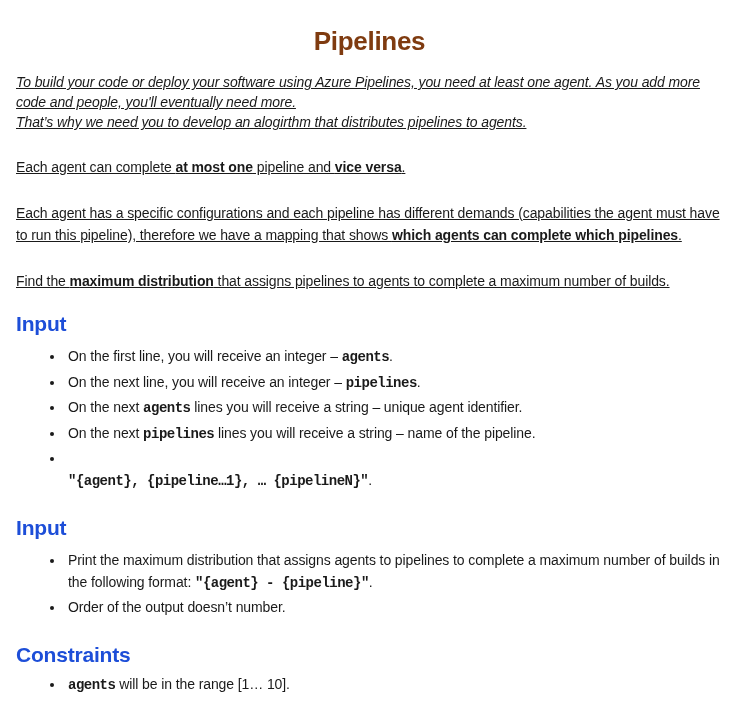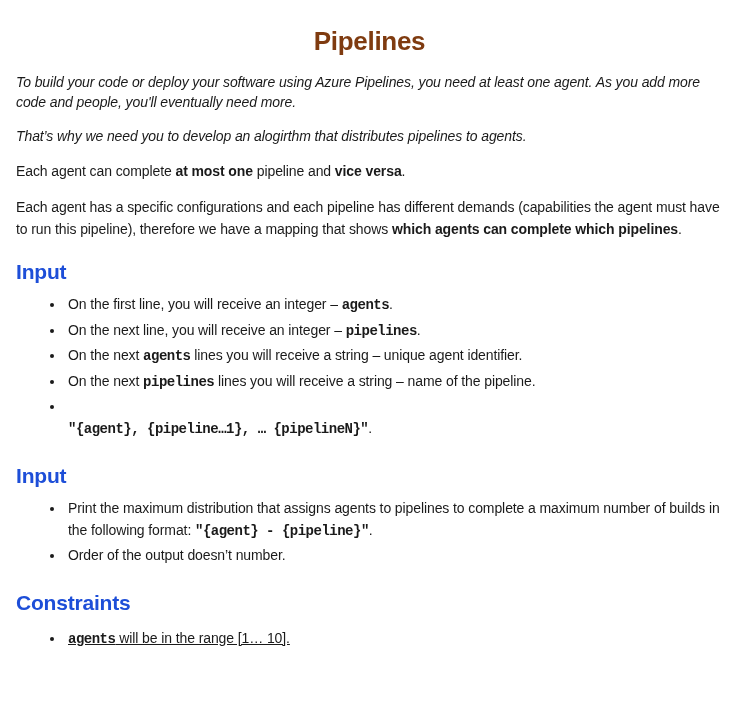--- a/index.html
+++ b/index.html
@@ -24,30 +24,31 @@
     text-align: center;
     font-size: 26px;
     font-weight: bold;
     color: #7f3b10;
     letter-spacing: -0.3px;
   }
   p {
     margin: 0;
     font-size: 14px;
     letter-spacing: -0.1px;
+    text-decoration: underline;
   }
   .intro {
     font-style: italic;
     line-height: 20px;
     margin-top: 15px;
   }
-  .intro.second { margin-top: 14px; }
+  .intro.second { margin-top: 0; }
   .body-para {
     line-height: 22px;
-    margin-top: 14px;
+    margin-top: 24px;
   }
   .body-para.first { margin-top: 40px; }
   .b { font-weight: bold; }
   .mono {
     font-family: "Liberation Mono", monospace;
     font-weight: bold;
     font-size: 14px;
     letter-spacing: -0.5px;
   }
   h2.section-heading {
@@ -63,37 +64,37 @@
     padding-left: 49px;
   }
   ul.bullets li {
     font-size: 14px;
     letter-spacing: -0.1px;
     line-height: 21.5px;
     margin-bottom: 3px;
     padding-left: 3px;
   }
   ul.bullets.tight li {
-    line-height: 26px;
+    line-height: 15px;
     margin-bottom: 14px;
-    text-decoration: underline;
   }
 </style>
 </head>
 <body>
 
 <div class="page">
 
   <h1 class="title">Pipelines</h1>
 
   <p class="intro"><span>To build your code or deploy your software using Azure Pipelines, you need at least one agent. As you add more code and people, you'll eventually need more.</span></p>
   <p class="intro second"><span>That’s why we need you to develop an alogirthm that distributes pipelines to agents.</span></p>
 
   <p class="body-para"><span>Each agent can complete </span><span class="b">at most one</span><span> pipeline and </span><span class="b">vice versa</span><span>.</span></p>
   <p class="body-para"><span>Each agent has a specific configurations and each pipeline has different demands (capabilities the agent must have to run this pipeline), therefore we have a mapping that shows </span><span class="b">which agents can complete which pipelines</span><span>.</span></p>
+  <p class="body-para"><span>Find the </span><span class="b">maximum distribution</span><span> that assigns pipelines to agents to complete a maximum number of builds.</span></p>
 
   <h2 class="section-heading">Input</h2>
   <ul class="bullets">
     <li><span>On the first line, you will receive an integer – </span><span class="mono">agents</span><span>.</span></li>
     <li><span>On the next line, you will receive an integer – </span><span class="mono">pipelines</span><span>.</span></li>
     <li><span>On the next </span><span class="mono">agents</span><span> lines you will receive a string – unique agent identifier.</span></li>
     <li><span>On the next </span><span class="mono">pipelines</span><span> lines you will receive a string – name of the pipeline.</span></li>
     <li><br><span class="mono">"{agent}, {pipeline…1}, … {pipelineN}"</span><span>.</span></li>
   </ul>
 

